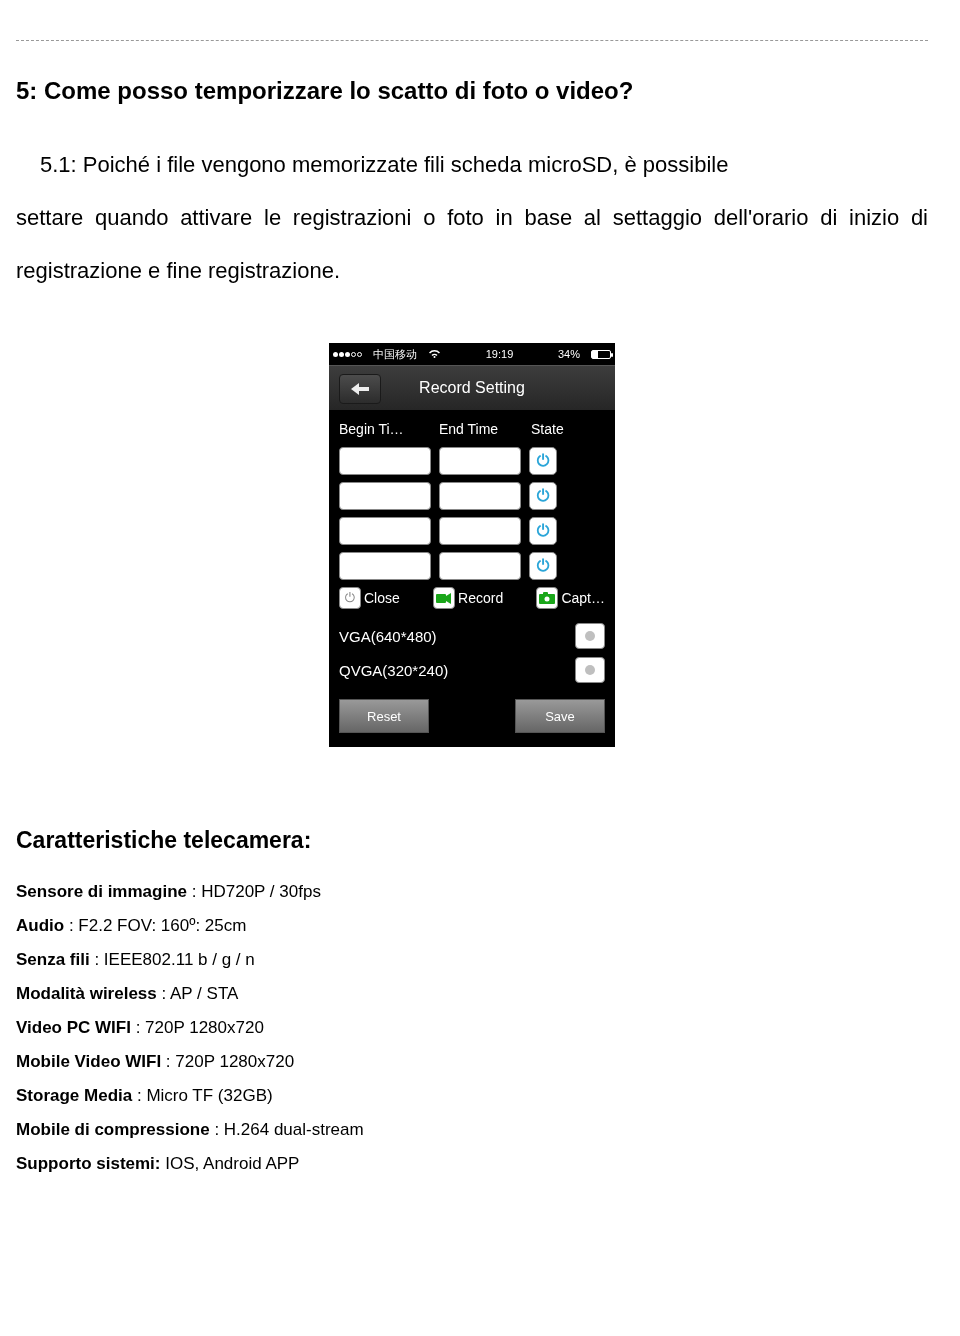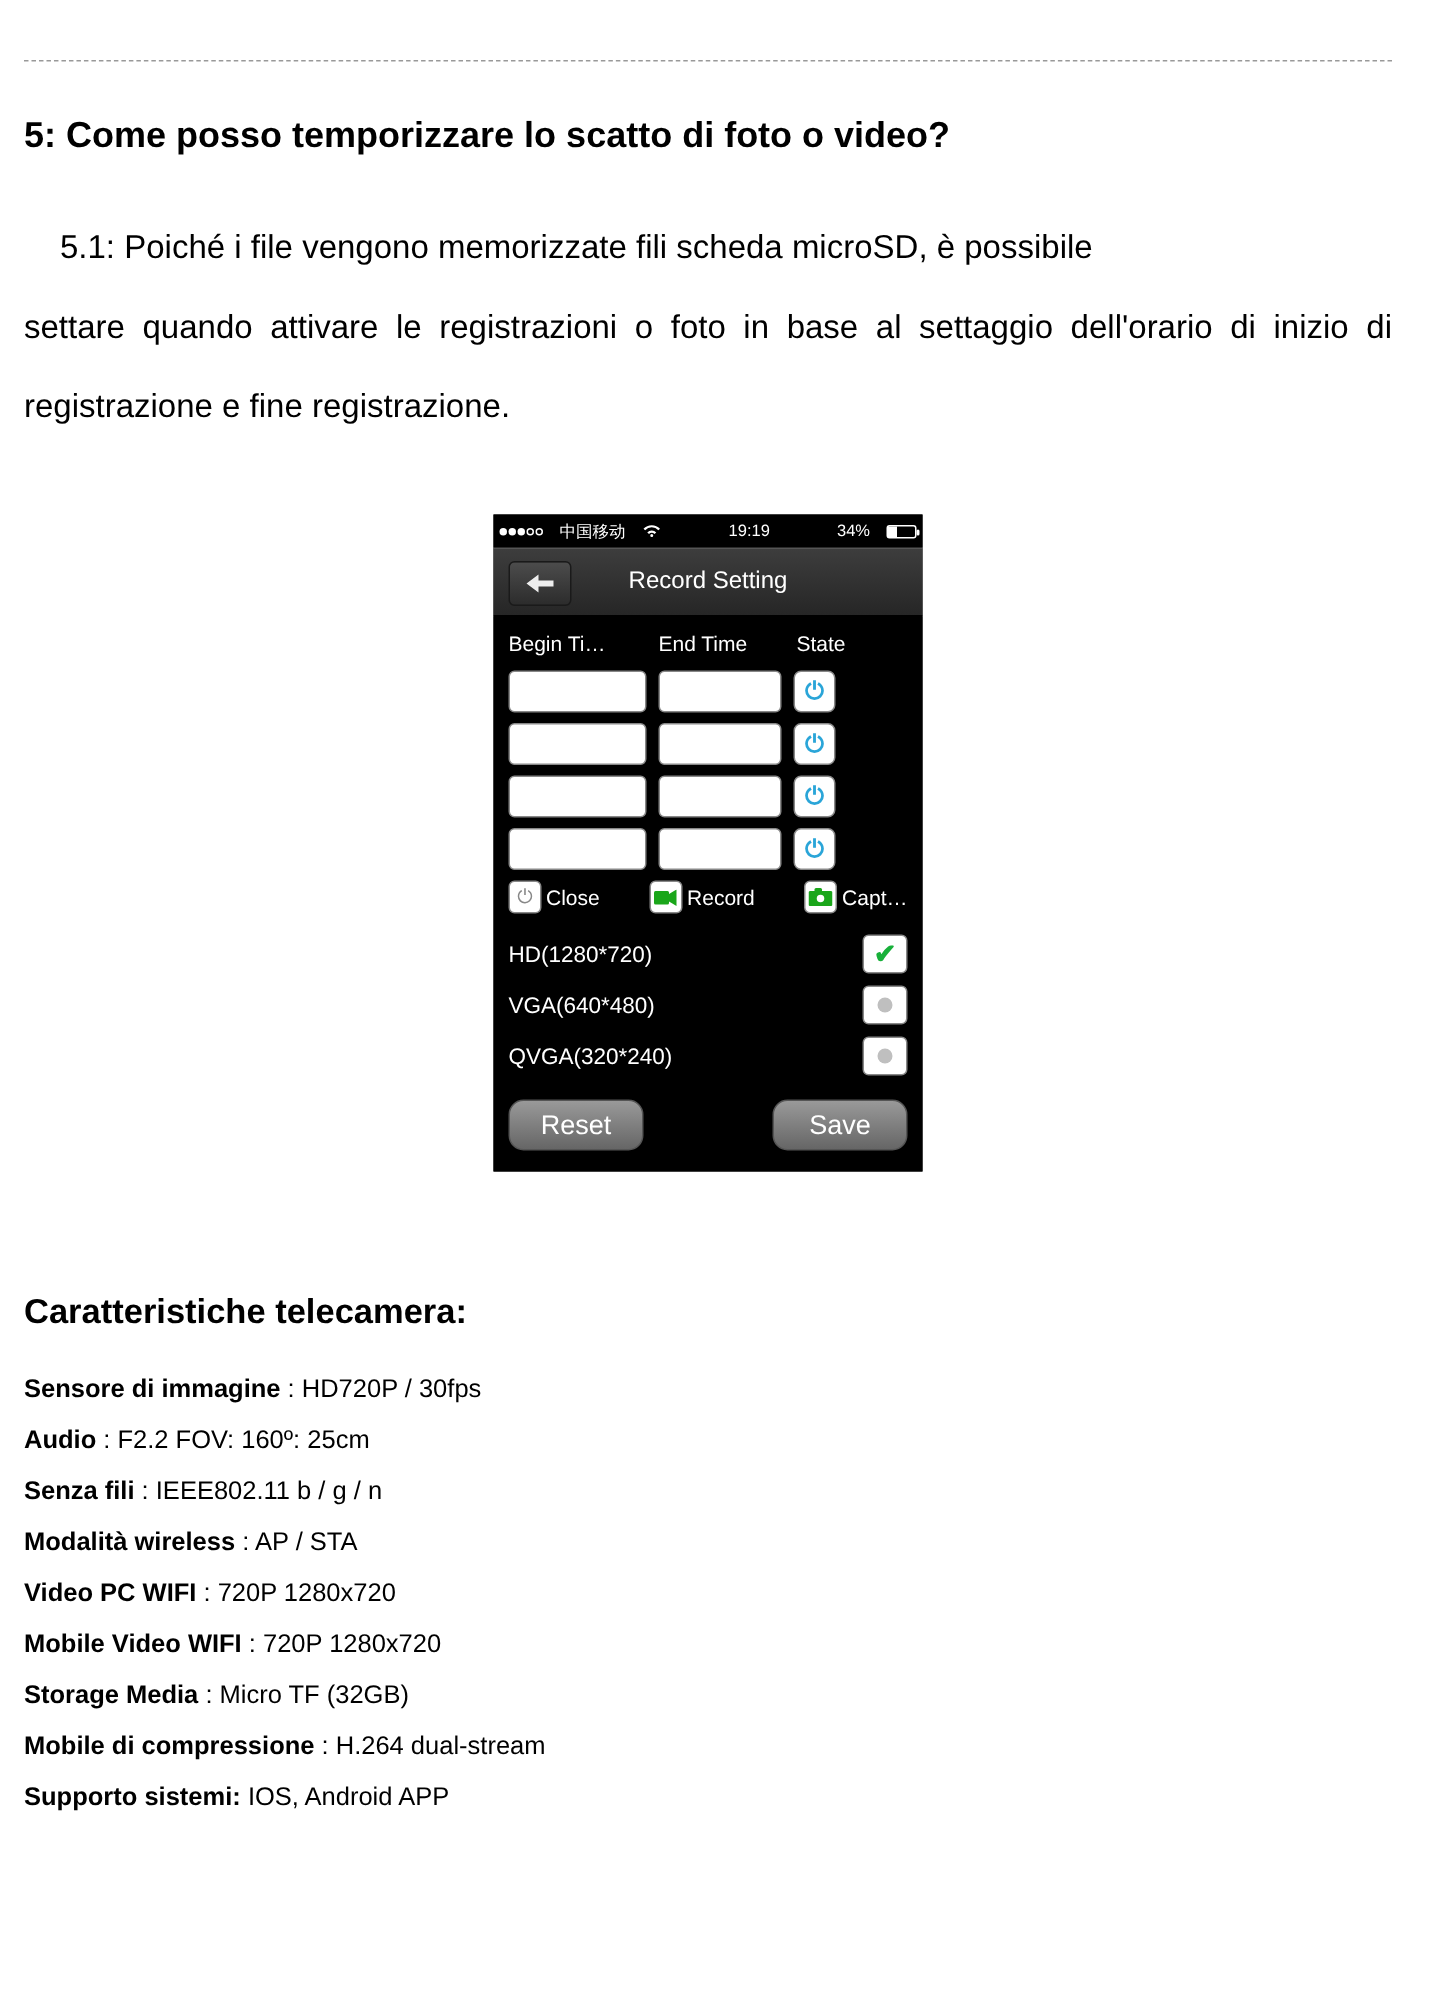--- a/index.html
+++ b/index.html
@@ -115,23 +115,23 @@
   .opt-box {
     width: 30px; height: 26px; border: 1px solid #888; border-radius: 4px;
     display: flex; align-items: center; justify-content: center; background: #fff;
   }
   .check { color: #18b03a; font-size: 18px; font-weight: bold; }
   .radio-dot { width: 10px; height: 10px; border-radius: 50%; background: #bfbfbf; }
   .btn-row { display: flex; justify-content: space-between; margin-top: 16px; }
   .ios-btn {
     width: 90px; height: 34px;
     background: linear-gradient(#999,#666);
-    border-radius: 10px; border: 1px solid #555;
+    border-radius: 0; border: 1px solid #555;
     display: flex; align-items: center; justify-content: center;
-    color: #fff; font-size: 18px;
+    color: #fff; font-size: 13px;
   }
   
   .specs-heading { font-size: 23px; margin-bottom: 28px; }
   .spec-line { font-size: 17px; margin-bottom: 14px; }
   .spec-line b { font-weight: bold; }
   svg { display: block; }
 </style>
 </head>
 <body>
 
@@ -236,26 +236,20 @@
                   <rect x="0" y="2" width="16" height="10" rx="1" fill="#1aa61a"></rect>
                   <rect x="4" y="0" width="5" height="3" rx="1" fill="#1aa61a"></rect>
                   <circle cx="8" cy="7" r="2.5" fill="#fff"></circle>
                 </svg>
             </span>
             <span>Capt…</span>
           </div>
         </div>
 
         <div class="opt-row">
-          <span>HD(1280*720)</span>
-          <span class="opt-box">
-              <span class="check">✔</span>
-            </span>
-        </div>
-        <div class="opt-row">
           <span>VGA(640*480)</span>
           <span class="opt-box">
               <span class="radio-dot"></span>
             </span>
         </div>
         <div class="opt-row">
           <span>QVGA(320*240)</span>
           <span class="opt-box">
               <span class="radio-dot"></span>
             </span>

